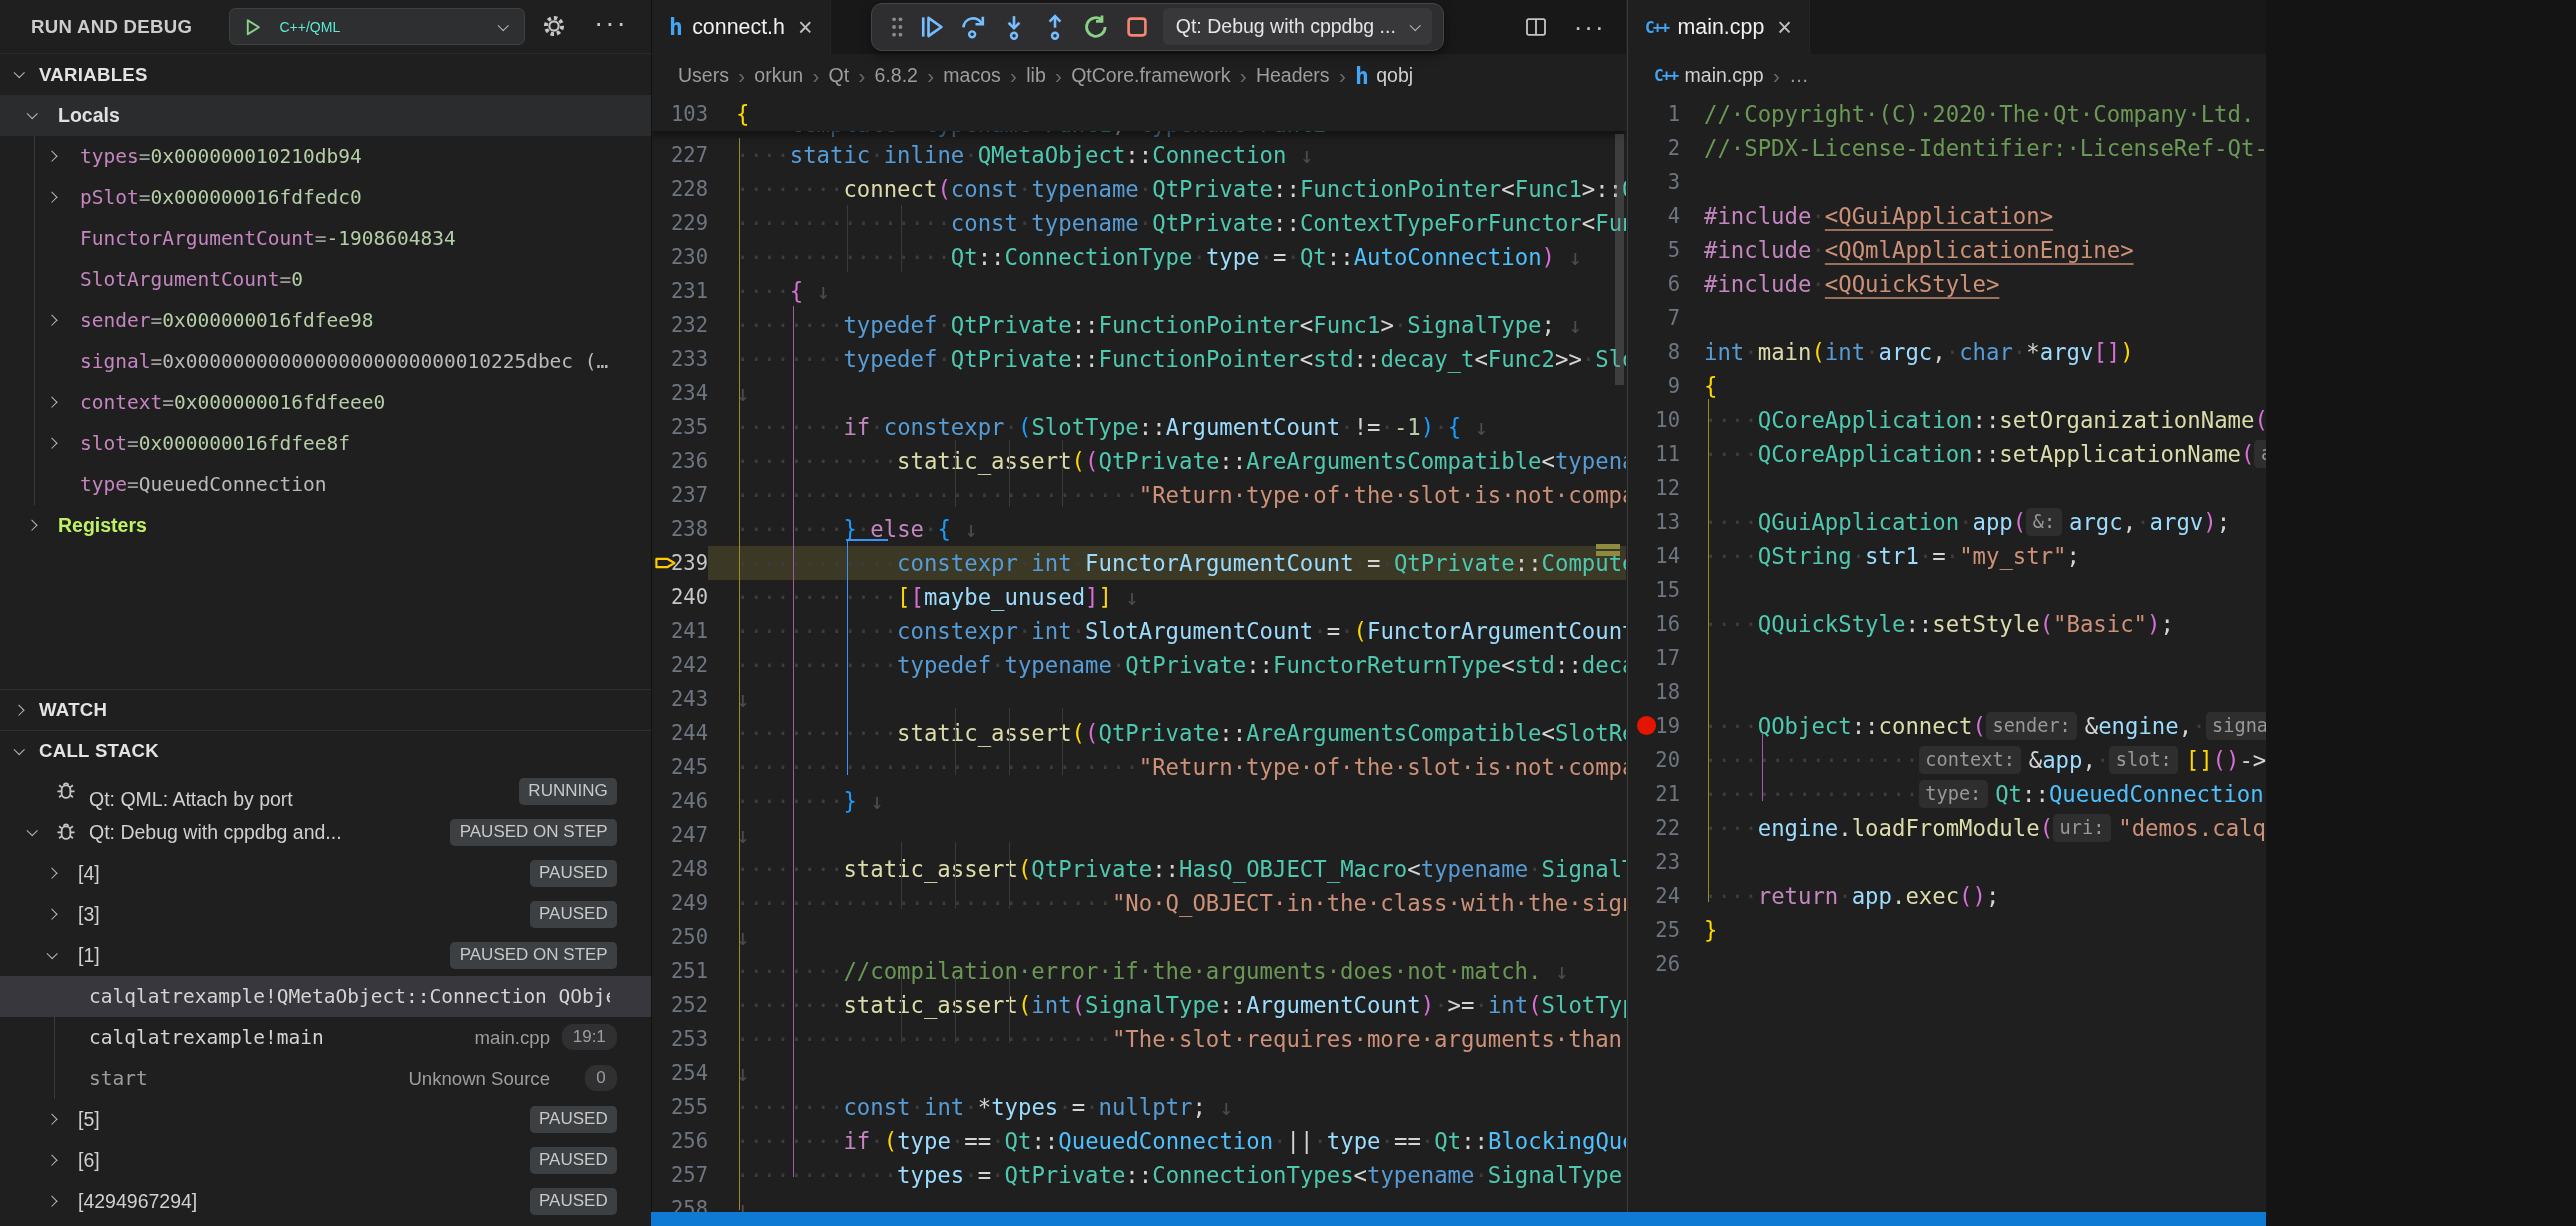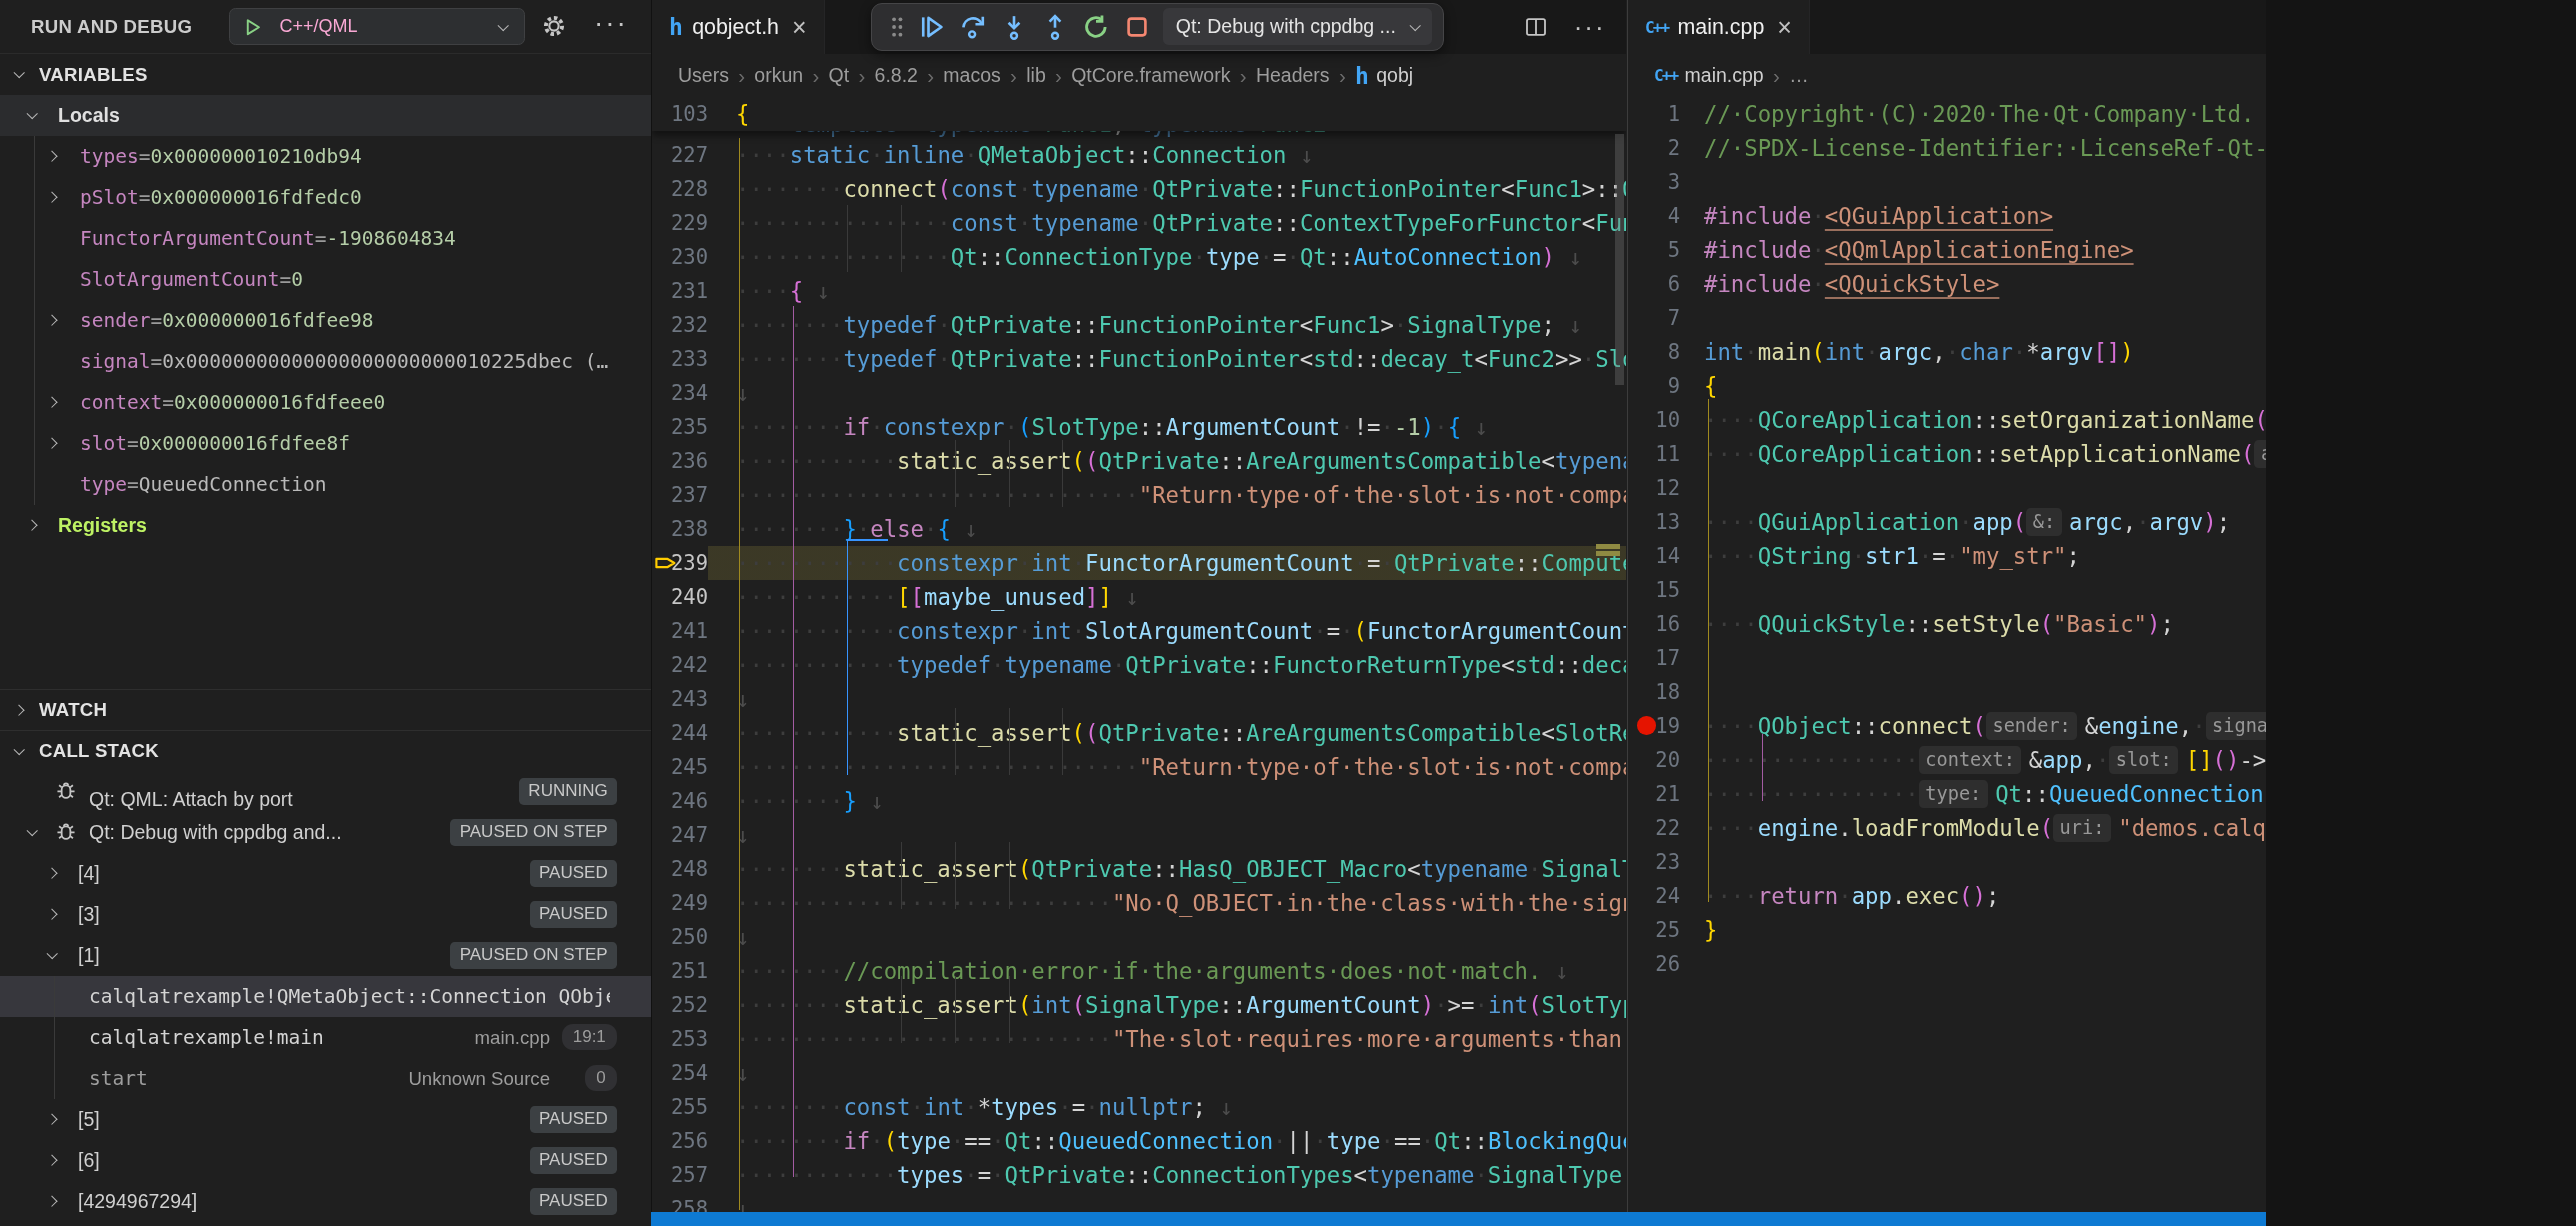--- a/index.html
+++ b/index.html
@@ -7,21 +7,21 @@
   #root {
     position:relative; width:2266px; height:1227px; overflow:hidden;
     background:#1f1f1f; font-family:"Liberation Sans", sans-serif; color:#cccccc;
   }
   
   #sidebar { position:absolute; left:0; top:0; width:651px; height:1227px; background:#1f1f1f; }
   .sb-top { position:relative; height:54px; border-bottom:0.9px solid #2b2b2b; }
   .sb-title { position:absolute; left:31px; top:16px; font-size:18.6px; font-weight:700; color:#cccccc; letter-spacing:0.3px; }
   .launch-select { position:absolute; left:229px; top:8.4px; width:296px; height:37px; background:#2d2f31; border:0.9px solid #3f4042; border-radius:6.5px; display:flex; align-items:center; cursor:pointer; }
   .launch-select .play { margin-left:12px; width:20.5px; height:20.5px; }
-  .launch-label { margin-left:17px; font-size:18px; color:#f9a8d4;text-align:center; }
+  .launch-label { margin-left:17px; font-size:14px; color:#5eead4;text-align:center; }
   .launch-select .chev { position:absolute; right:17px; }
   .sb-gear { position:absolute; left:542px; top:14px; width:24px; height:24px; cursor:pointer; }
   .sb-more { position:absolute; left:594px; top:7.4px; font-size:28px; letter-spacing:1.9px; color:#c5c5c5; cursor:pointer; }
   .chev { width:8.4px; height:8.4px; border-right:1.9px solid #b8b8b8; border-bottom:1.9px solid #b8b8b8; display:inline-block; }
   .chev.down { transform:rotate(45deg) translate(-0.9px,-0.9px); }
   .chev.right { transform:rotate(-45deg); }
   .sec-head { position:relative; height:41px; display:flex; align-items:center; }
   .sec-head .chev { position:absolute; left:15px; }
   .sec-head .sec-label { margin-left:39px; font-size:18.6px; font-weight:700; color:#e3e3e3; letter-spacing:0.3px; }
   .scope-row { position:relative; height:41px; background:#2b2c2e; display:flex; align-items:center; cursor:pointer; }
@@ -276,21 +276,21 @@
           <span class="cs-badge">PAUSED</span>
         </div>
         <div id="cs-frame-guide" style="top: 205px; height: 123px;"></div>
       </div>
   </aside>
 
   <section class="egroup" id="grp-mid">
     <div class="tabbar">
       <div class="tab">
         <span class="fi fi-h">h</span>
-        <span class="tab-label">qobject.h</span>
+        <span class="tab-label">connect.h</span>
         <span class="tab-close">×</span>
       </div>
       <div id="dbg-toolbar">
         <span class="dbg-grip">
           <svg width="20.5" height="28" viewBox="0 0 16 22">
               <g fill="#8a8a8a">
                 <circle cx="5.5" cy="5" r="1.5"></circle>
                 <circle cx="10.5" cy="5" r="1.5"></circle>
                 <circle cx="5.5" cy="11" r="1.5"></circle>
                 <circle cx="10.5" cy="11" r="1.5"></circle>

